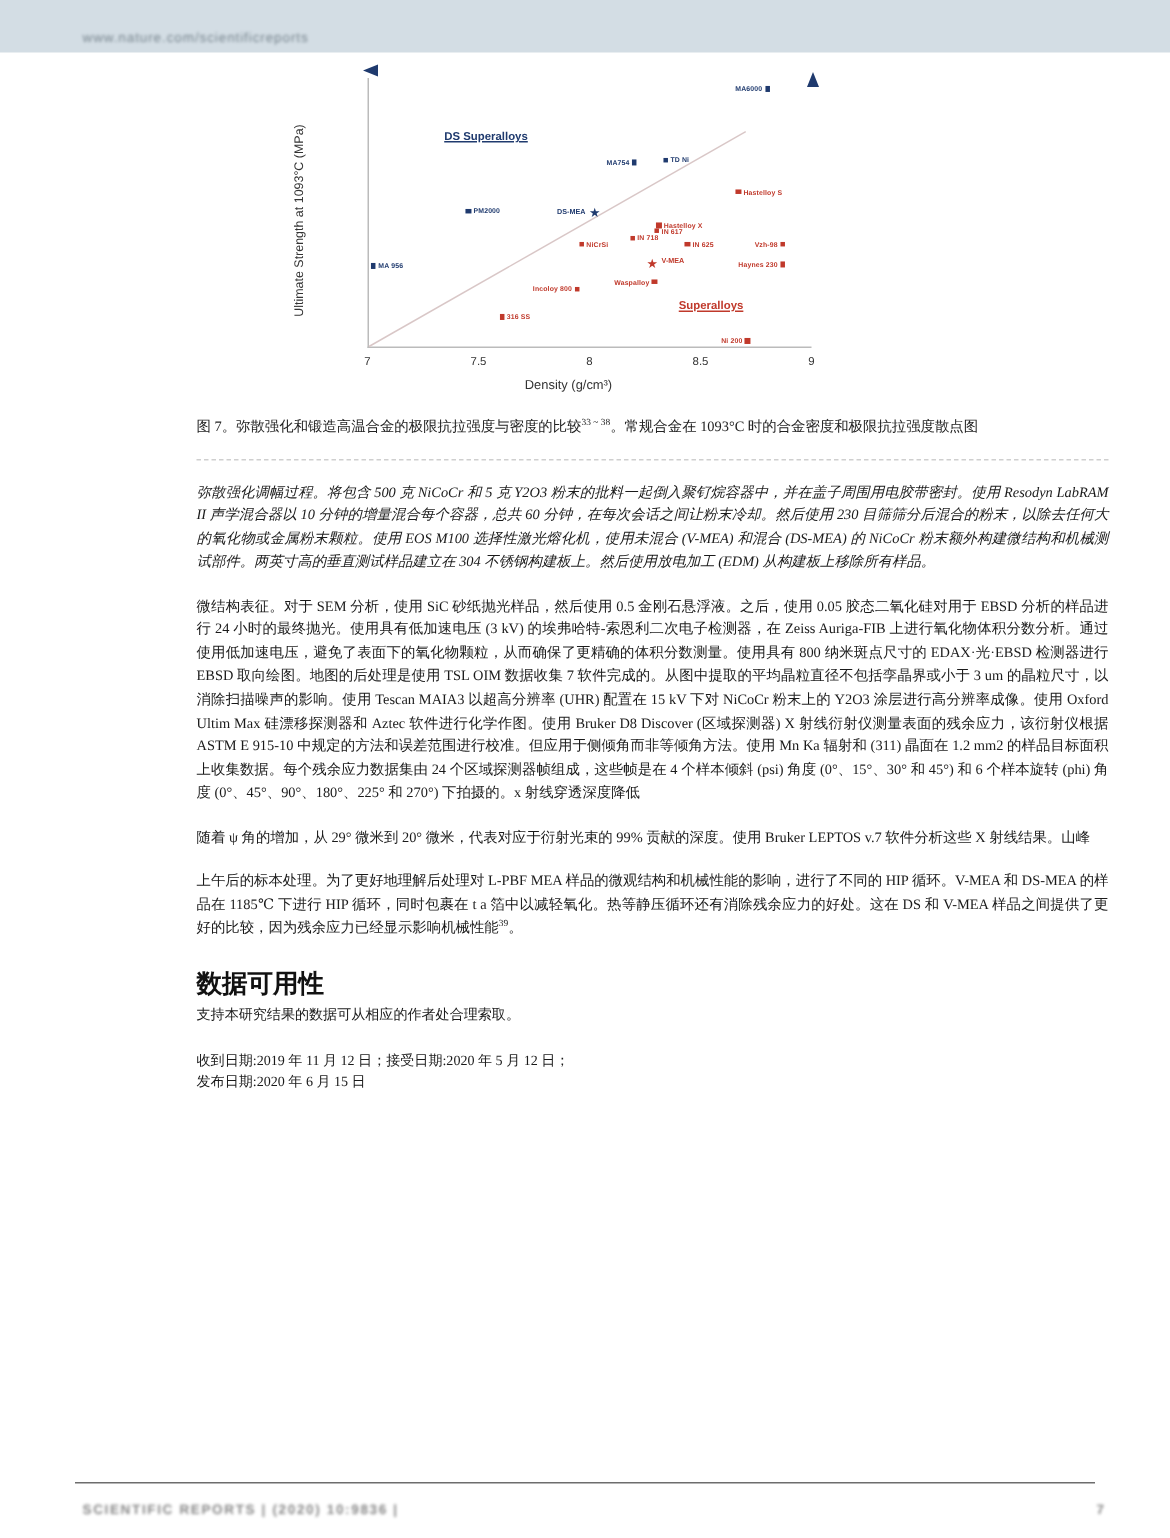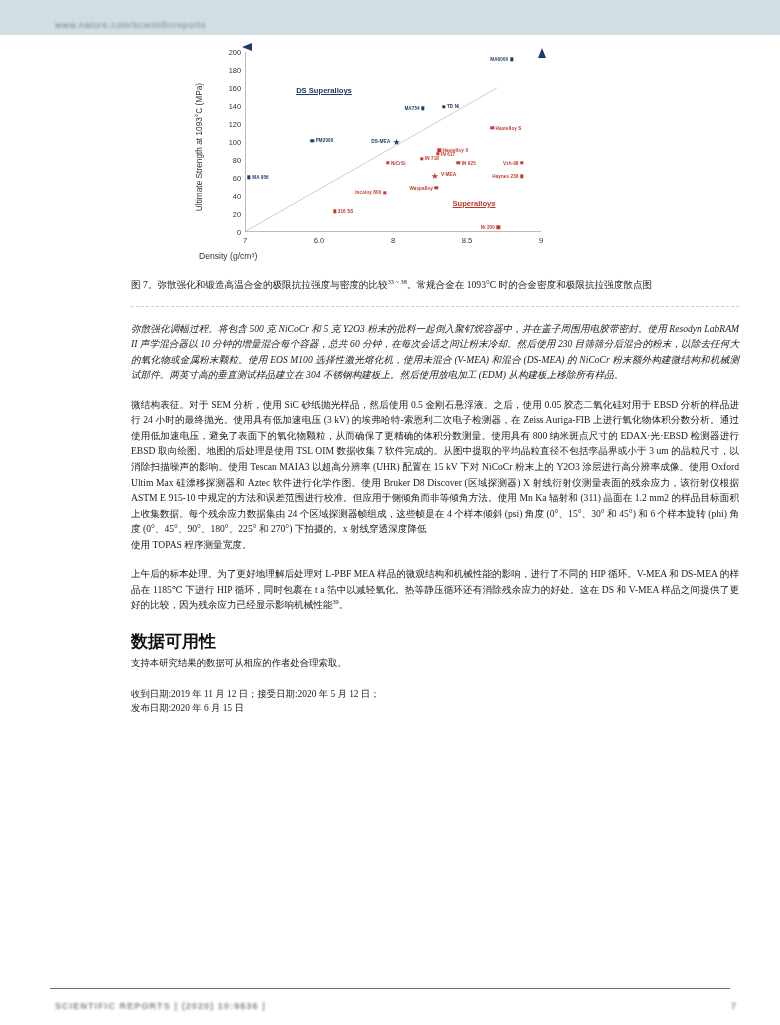--- a/index.html
+++ b/index.html
@@ -66,21 +66,21 @@
     color: #333;
     white-space: nowrap;
     width: 150px;
     text-align: center;
     margin-left: -69px;
   }
   .axis-xlabel {
     position: absolute;
     left: 0; right: 0;
     bottom: 0;
-    text-align: left;
+    text-align: center;
     font-size: 8.6px;
     font-family: "Liberation Sans", sans-serif;
     color: #333;
   }
   .ytick {
     position: absolute;
     right: 0;
     width: 26px;
     text-align: right;
     font-size: 7.4px;
@@ -267,33 +267,20 @@
   <div class="header-text">www.nature.com/scientificreports</div>
 </div>
 
 <div class="content">
 
   <div class="figure">
     <div class="plot-wrap">
 
       <div class="axis-ylabel">Ultimate Strength at 1093°C (MPa)</div>
 
-      <div class="ytick-col">
-        <div class="ytick" style="top:0%">200</div>
-        <div class="ytick" style="top:10%">180</div>
-        <div class="ytick" style="top:20%">160</div>
-        <div class="ytick" style="top:30%">140</div>
-        <div class="ytick" style="top:40%">120</div>
-        <div class="ytick" style="top:50%">100</div>
-        <div class="ytick" style="top:60%">80</div>
-        <div class="ytick" style="top:70%">60</div>
-        <div class="ytick" style="top:80%">40</div>
-        <div class="ytick" style="top:90%">20</div>
-        <div class="ytick" style="top:100%">0</div>
-      </div>
 
       <div class="plot-area">
 
         <svg class="diag-line" viewBox="0 0 296 180" preserveAspectRatio="none">
           <line x1="0" y1="180" x2="252" y2="36" stroke="#d9c7c7" stroke-width="1"></line>
         </svg>
 
         <svg style="position:absolute;left:-8px;top:-11px;width:304px;height:12px;overflow:visible">
           <defs>
             <linearGradient id="ghoriz" x1="100%" y1="0" x2="0%" y2="0">
@@ -398,39 +385,39 @@
           <span class="lbl left" style="color:#1f3a6e">DS-MEA</span>
         </div>
         <div class="star" style="left:64.0%; top:69.0%">
           ★
           <span class="lbl right" style="color:#c0392b">V-MEA</span>
         </div>
       </div>
 
       <div class="xtick-row">
         <div class="xtick" style="left:0%">7</div>
-        <div class="xtick" style="left:25%">6.0</div>
+        <div class="xtick" style="left:25%">7.5</div>
         <div class="xtick" style="left:50%">8</div>
         <div class="xtick" style="left:75%">8.5</div>
         <div class="xtick" style="left:100%">9</div>
       </div>
 
       <div class="axis-xlabel">Density (g/cm³)</div>
     </div>
   </div>
 
   <p class="caption"><span>图 7。弥散强化和锻造高温合金的极限抗拉强度与密度的比较</span><sup>33 ~ 38</sup><span>。常规合金在 1093°C 时的合金密度和极限抗拉强度散点图</span><br></p>
 
   <hr class="rule">
 
   <p class="para italic">弥散强化调幅过程。将包含 500 克 NiCoCr 和 5 克 Y2O3 粉末的批料一起倒入聚钌烷容器中，并在盖子周围用电胶带密封。使用 Resodyn LabRAM II 声学混合器以 10 分钟的增量混合每个容器，总共 60 分钟，在每次会话之间让粉末冷却。然后使用 230 目筛筛分后混合的粉末，以除去任何大的氧化物或金属粉末颗粒。使用 EOS M100 选择性激光熔化机，使用未混合 (V-MEA) 和混合 (DS-MEA) 的 NiCoCr 粉末额外构建微结构和机械测试部件。两英寸高的垂直测试样品建立在 304 不锈钢构建板上。然后使用放电加工 (EDM) 从构建板上移除所有样品。</p>
 
   <p class="para">微结构表征。对于 SEM 分析，使用 SiC 砂纸抛光样品，然后使用 0.5 金刚石悬浮液。之后，使用 0.05 胶态二氧化硅对用于 EBSD 分析的样品进行 24 小时的最终抛光。使用具有低加速电压 (3 kV) 的埃弗哈特-索恩利二次电子检测器，在 Zeiss Auriga-FIB 上进行氧化物体积分数分析。通过使用低加速电压，避免了表面下的氧化物颗粒，从而确保了更精确的体积分数测量。使用具有 800 纳米斑点尺寸的 EDAX·光·EBSD 检测器进行 EBSD 取向绘图。地图的后处理是使用 TSL OIM 数据收集 7 软件完成的。从图中提取的平均晶粒直径不包括孪晶界或小于 3 um 的晶粒尺寸，以消除扫描噪声的影响。使用 Tescan MAIA3 以超高分辨率 (UHR) 配置在 15 kV 下对 NiCoCr 粉末上的 Y2O3 涂层进行高分辨率成像。使用 Oxford Ultim Max 硅漂移探测器和 Aztec 软件进行化学作图。使用 Bruker D8 Discover (区域探测器) X 射线衍射仪测量表面的残余应力，该衍射仪根据 ASTM E 915-10 中规定的方法和误差范围进行校准。但应用于侧倾角而非等倾角方法。使用 Mn Ka 辐射和 (311) 晶面在 1.2 mm2 的样品目标面积上收集数据。每个残余应力数据集由 24 个区域探测器帧组成，这些帧是在 4 个样本倾斜 (psi) 角度 (0°、15°、30° 和 45°) 和 6 个样本旋转 (phi) 角度 (0°、45°、90°、180°、225° 和 270°) 下拍摄的。x 射线穿透深度降低</p>
 
-  <p class="para" style="margin-top:0">使用 TOPAS 程序测量宽度。</p>
+  <p class="para">随着 ψ 角的增加，从 29° 微米到 20° 微米，代表对应于衍射光束的 99% 贡献的深度。使用 Bruker LEPTOS v.7 软件分析这些 X 射线结果。山峰</p>
 
   <p class="para"><span>上午后的标本处理。为了更好地理解后处理对 L-PBF MEA 样品的微观结构和机械性能的影响，进行了不同的 HIP 循环。V-MEA 和 DS-MEA 的样品在 1185℃ 下进行 HIP 循环，同时包裹在 t a 箔中以减轻氧化。热等静压循环还有消除残余应力的好处。这在 DS 和 V-MEA 样品之间提供了更好的比较，因为残余应力已经显示影响机械性能</span><sup>39</sup><span>。</span></p>
 
 
   <h2 class="sect-h">数据可用性</h2>
   <p class="sect-body">支持本研究结果的数据可从相应的作者处合理索取。</p>
 
   <p class="dates"><span>收到日期:2019 年 11 月 12 日；接受日期:2020 年 5 月 12 日；</span><br><span>发布日期:2020 年 6 月 15 日</span></p>
 
 </div>

